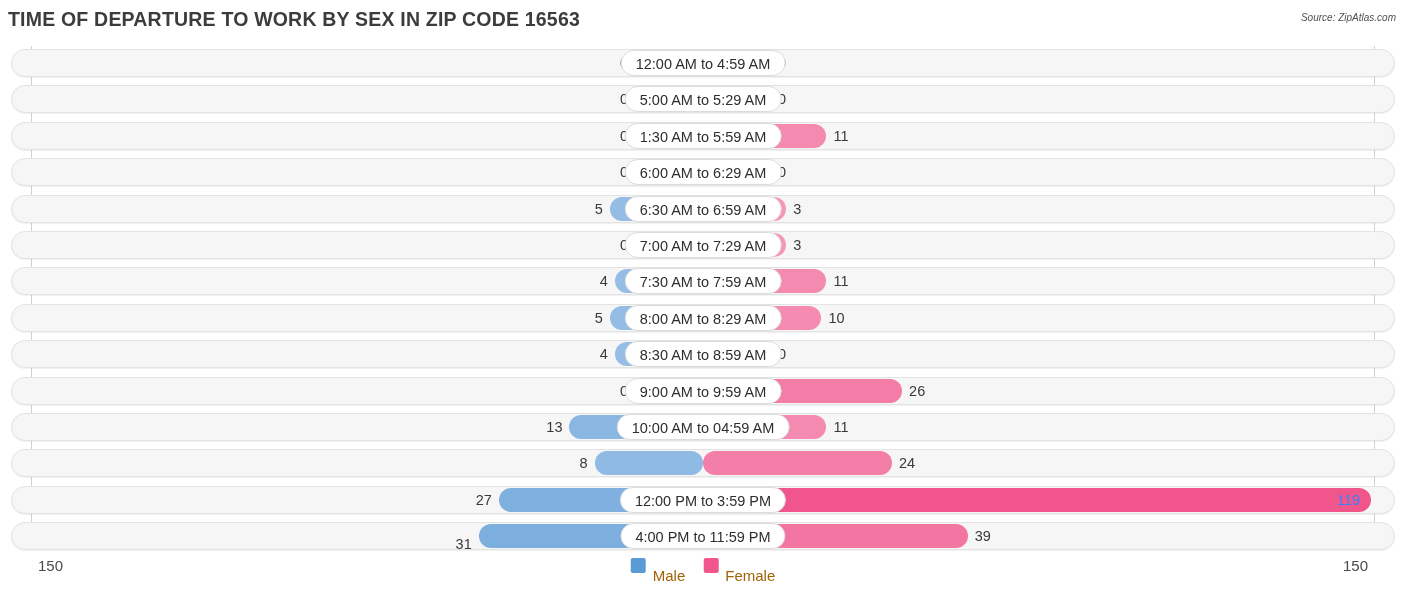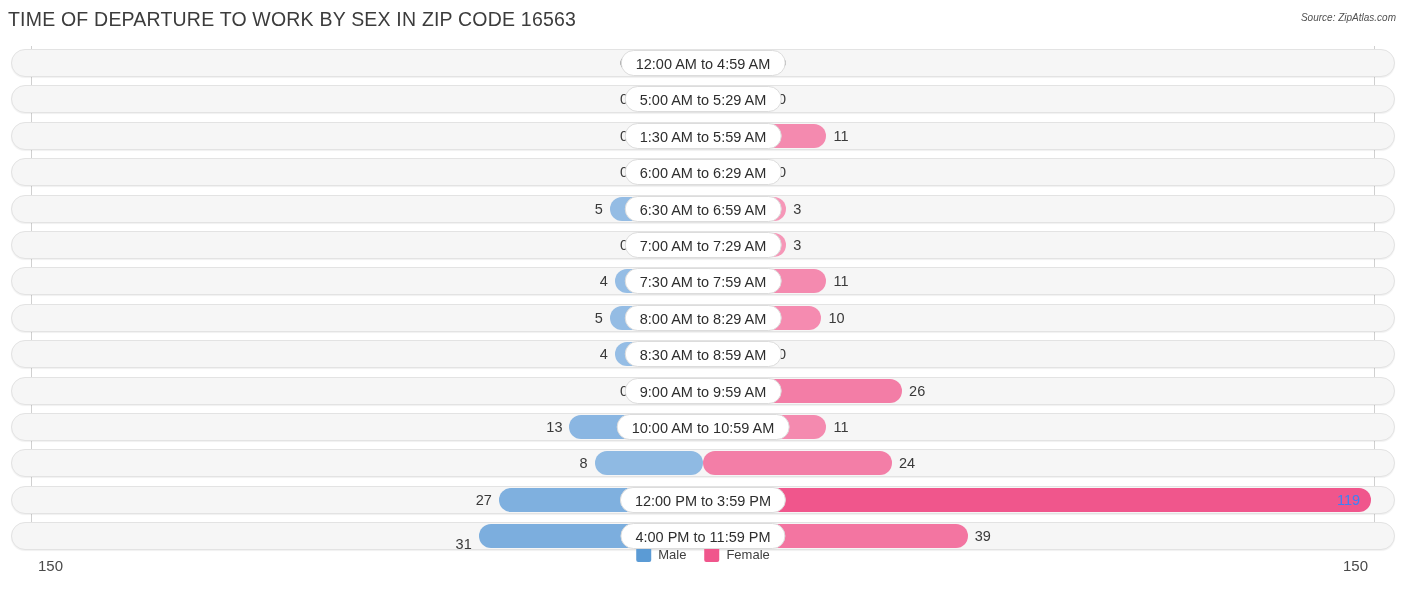--- a/index.html
+++ b/index.html
@@ -22,21 +22,21 @@
     position: relative;
     height: 44px;
   }
   .chart-title {
     position: absolute;
     left: 8px;
     top: 8px;
     font-size: 19.5px;
     letter-spacing: .2px;
     color: #3c3c3c;
-    font-weight: 400;
+    font-weight: 700;
     white-space: nowrap;
   }
   .source {
     position: absolute;
     right: 10px;
     top: 12px;
     font-size: 10px;
     font-style: italic;
     color: #505050;
     white-space: nowrap;
@@ -167,22 +167,23 @@
     align-items: center;
     gap: 7px;
   }
   .legend-swatch {
     width: 15px;
     height: 15px;
     border-radius: 2px;
     display: inline-block;
   }
   .legend-label {
-    font-size: 13px;
-    color: #404040;
+    font-size: 15px;
+    color: #a16207;
+    margin-top: 20px;
   }
 </style>
 </head>
 <body>
 
 <div class="header">
   <div class="chart-title">TIME OF DEPARTURE TO WORK BY SEX IN ZIP CODE 16563</div>
   <div class="source">Source: ZipAtlas.com</div>
 </div>
 
@@ -291,21 +292,21 @@
         <div class="cat-pill" style="left: 703px;">9:00 AM to 9:59 AM</div>
       </div>
       <div class="row">
         <div class="track"></div>
         <div class="bars">
           <div class="bar bar-male" style="width: 133.546px; background: rgb(138, 182, 226);"></div>
           <div class="bar bar-female" style="width: 123.462px; background: rgb(244, 138, 175);"></div>
           <div class="val val-male" style="right: 843.546px;">13</div>
           <div class="val val-female" style="left: 833.462px;">11</div>
         </div>
-        <div class="cat-pill" style="left: 703px;">10:00 AM to 10:59 AM</div>
+        <div class="cat-pill" style="left: 703px;">10:00 AM to 04:59 AM</div>
       </div>
       <div class="row">
         <div class="track"></div>
         <div class="bars">
           <div class="bar bar-male" style="width: 108.336px; background: rgb(143, 186, 227);"></div>
           <div class="bar bar-female" style="width: 189.008px; background: rgb(243, 126, 167);"></div>
           <div class="val val-male" style="right: 818.336px;">8</div>
           <div class="val val-female" style="left: 899.008px;">24</div>
         </div>
       </div>

